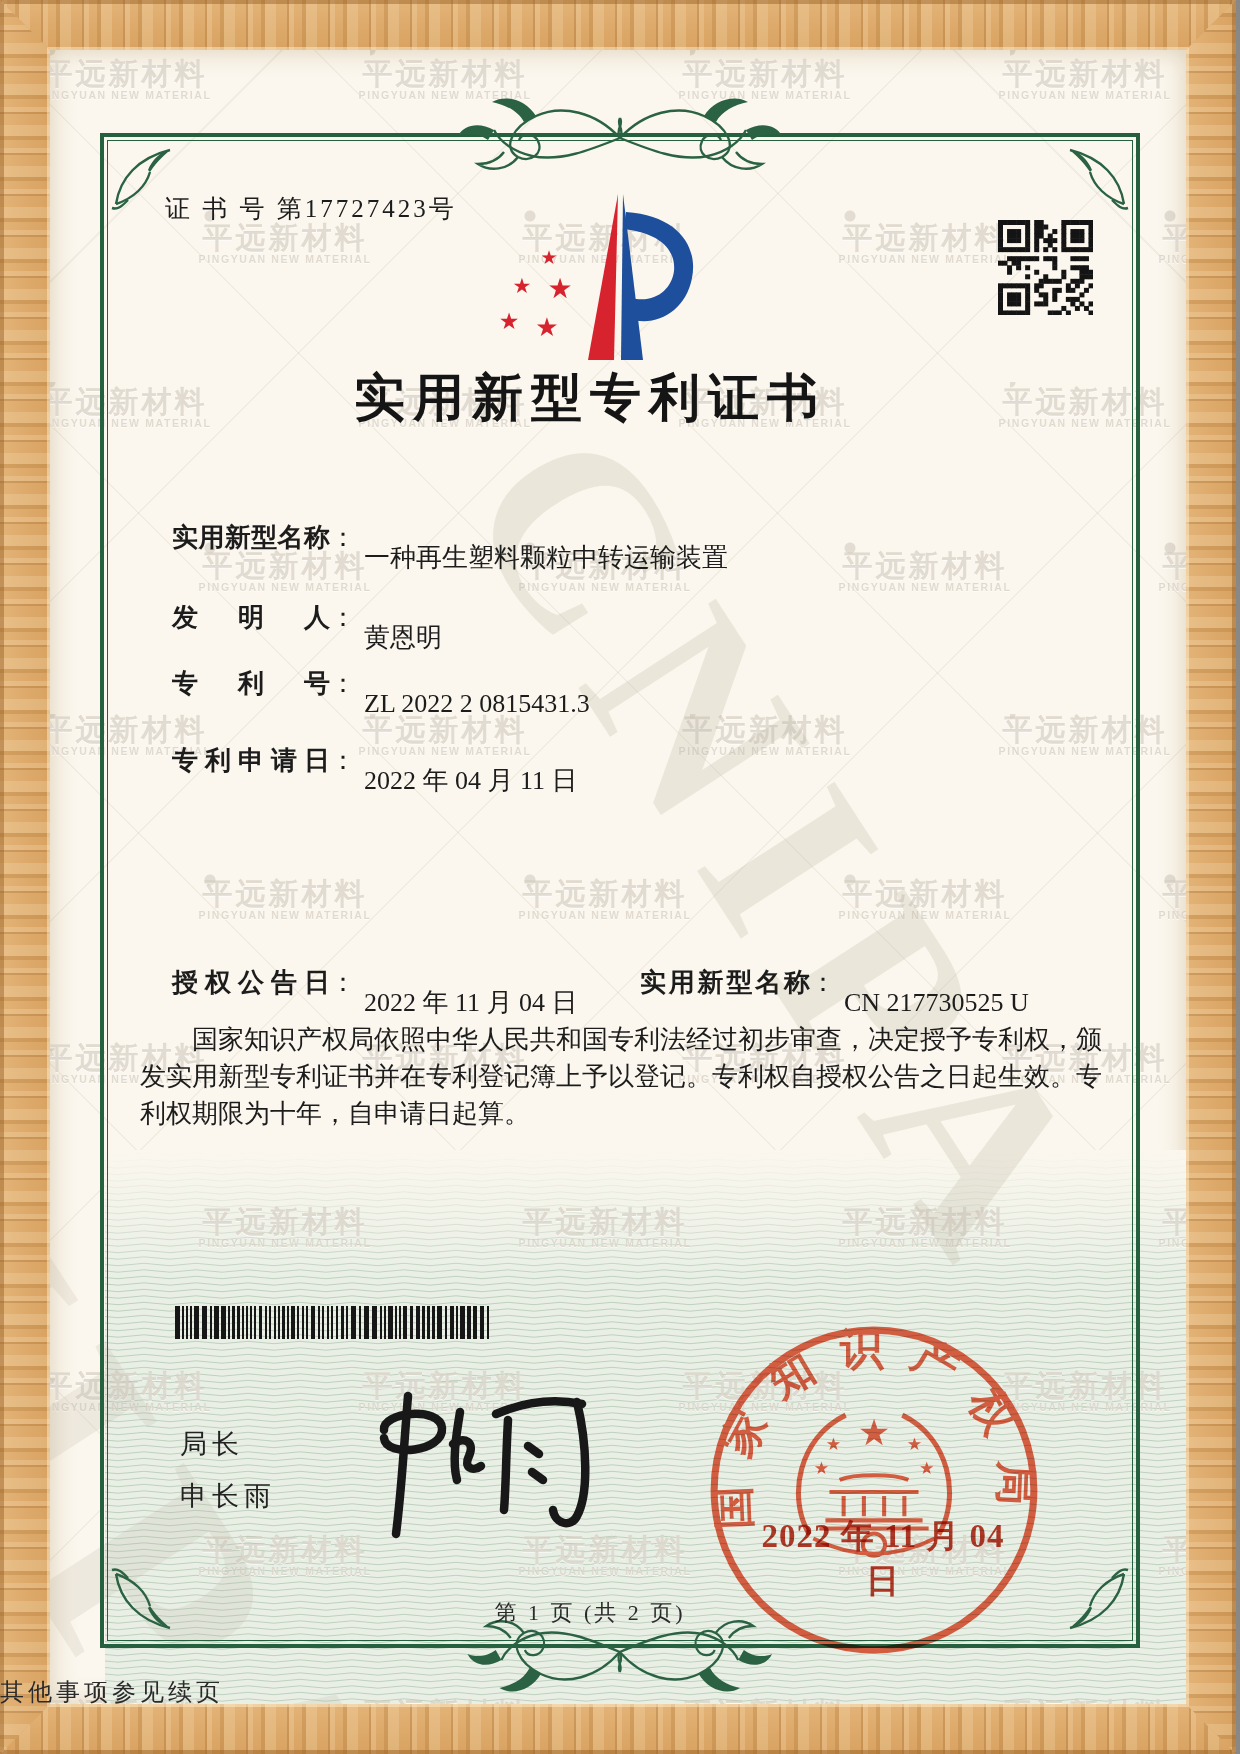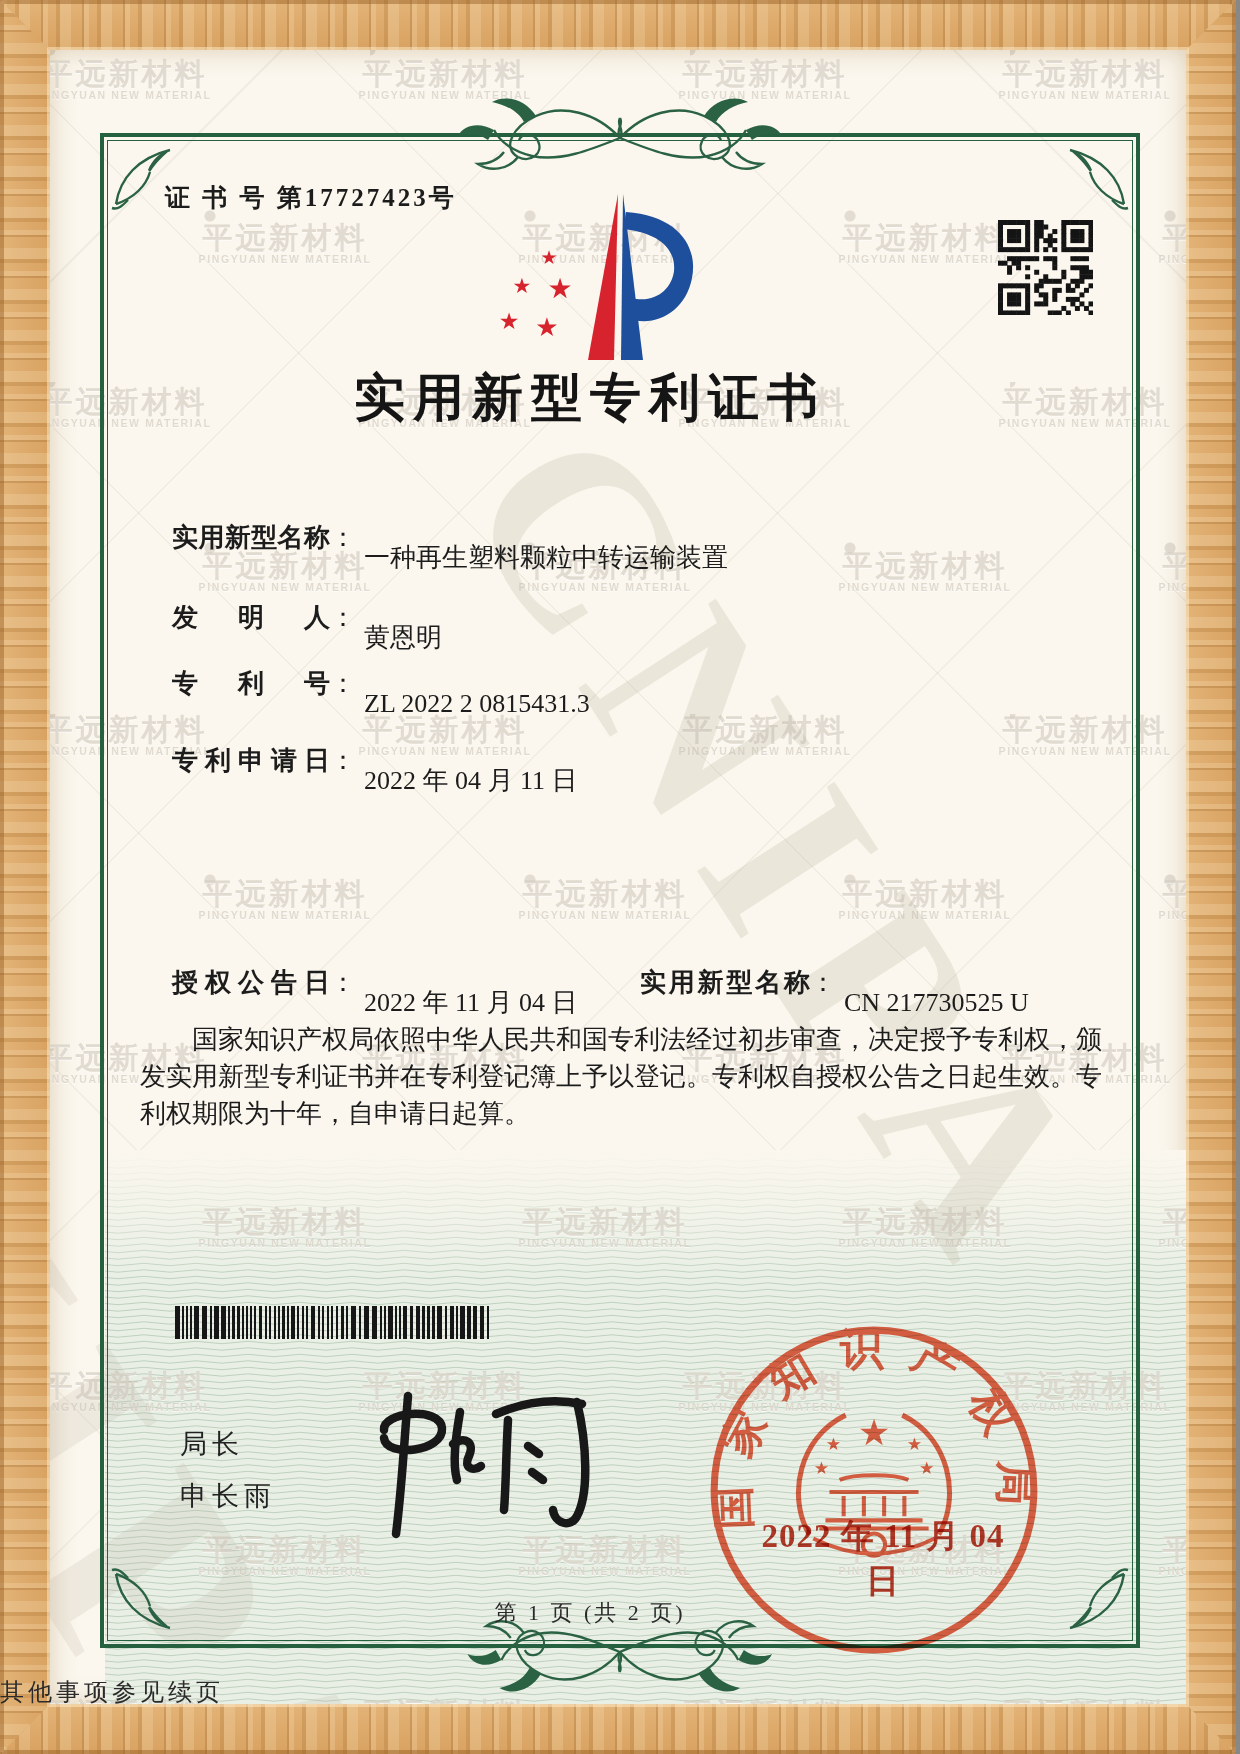--- a/index.html
+++ b/index.html
@@ -68,21 +68,21 @@
 
   
   .gborder{
     position:absolute;left:100px;top:133px;width:1040px;height:1515px;
     border:4px solid var(--green);box-sizing:border-box;
   }
   .gborder .inner{position:absolute;inset:3px;border:1.6px solid var(--green);}
   .orn{position:absolute;color:var(--green);}
 
   
-  .cert-no{position:absolute;left:165px;top:181px;font-size:25px;letter-spacing:3px;color:var(--ink);font-weight:bold;}
+  .cert-no{position:absolute;left:165px;top:192px;font-size:25px;letter-spacing:3px;color:var(--ink);}
   .logo{position:absolute;left:492px;top:186px;}
   .qr{position:absolute;left:998px;top:220px;}
   .title{
     position:absolute;left:0;top:364px;width:1180px;text-align:center;
     font-size:51px;font-weight:900;letter-spacing:8px;color:#151515;
   }
   .field-row{position:absolute;left:172px;width:930px;font-size:26px;color:var(--ink);line-height:37px;}
   .flabel{display:inline-block;width:158px;text-align:justify;text-align-last:justify;vertical-align:top;font-weight:bold;}
   .fcolon{vertical-align:top;}
   .fvalue{margin-left:8px;vertical-align:top;display:inline-block;margin-top:20px;}

